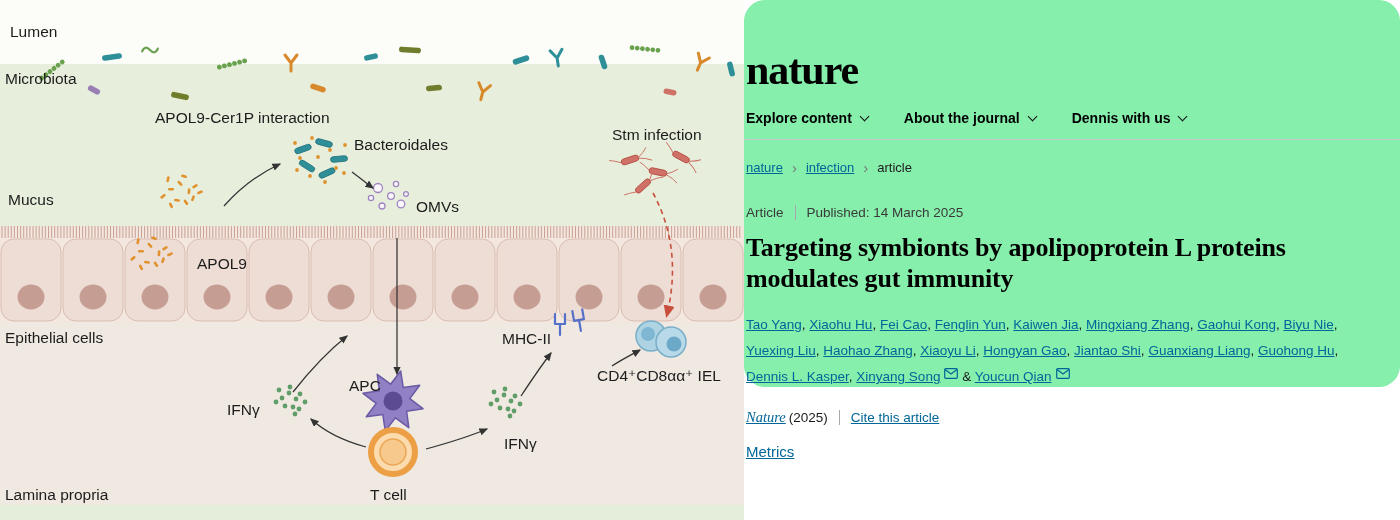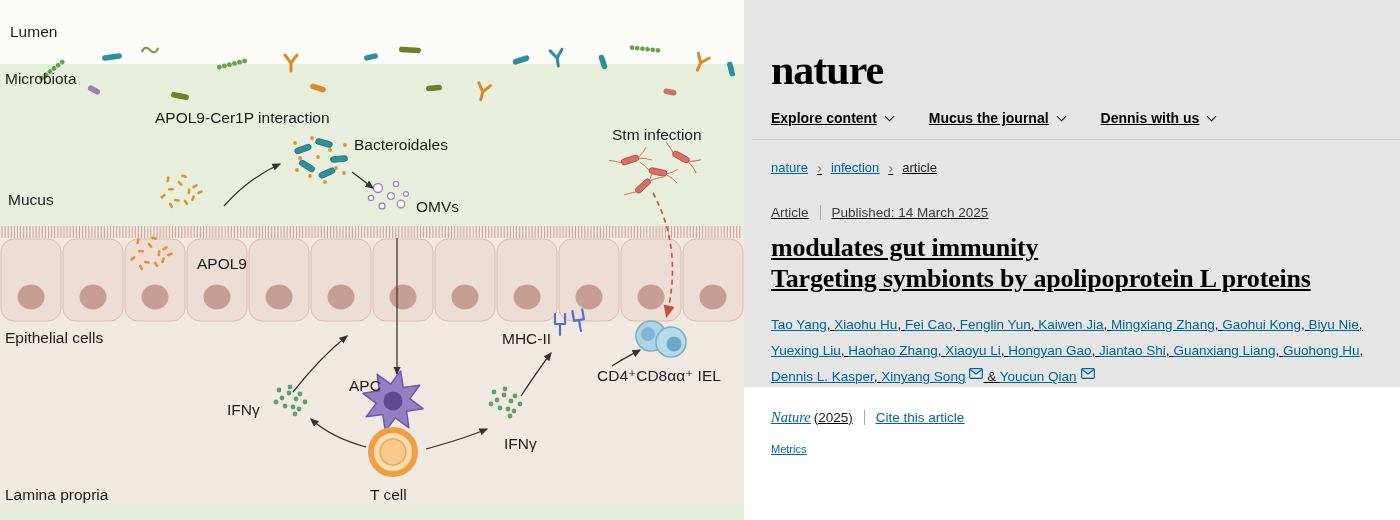--- a/index.html
+++ b/index.html
@@ -1,26 +1,26 @@
 <!DOCTYPE html>
 <html><head>
 <meta charset="utf-8">
 <style>
   html,body{margin:0;padding:0;}
   body{width:1400px;height:520px;overflow:hidden;background:#fff;font-family:"Liberation Sans",sans-serif;}
-  .page{display:flex;width:1400px;height:387px;text-decoration:underline;}
+  .page{display:flex;width:1400px;height:387px;}
 
   
   .figure-panel{width:744px;height:520px;flex:none;background:#fcfcf8;position:relative;}
   .figure-panel svg{display:block;}
   .dlabel{font-family:"Liberation Sans","DejaVu Sans",sans-serif;font-size:15.5px;fill:#1c1c1c;}
   .arr{fill:none;stroke:#333;stroke-width:1.25;}
 
   
-  .article-panel{flex:1;background:#e5e5e5;box-sizing:border-box;padding-left:27px;color:#1a1a1a;}
+  .article-panel{flex:1;background:#86efac;box-sizing:border-box;padding-left:2px;color:#1a1a1a;border-radius:21px;}
   .logo{font-family:"Liberation Serif",serif;font-weight:700;font-size:42px;letter-spacing:-1px;
         line-height:0.9;margin-top:52px;color:#000;display:inline-block;cursor:pointer;}
   .site-nav-wrap{margin-left:-19px;padding-left:19px;margin-top:20px;padding-bottom:13px;border-bottom:1px solid #c6c6c6;}
   .site-nav{display:flex;gap:36px;align-items:center;}
   .nav-item{font-weight:700;font-size:14px;color:#000;display:flex;align-items:center;gap:9px;cursor:pointer;}
   .chev{width:6px;height:6px;border-right:1.7px solid #111;border-bottom:1.7px solid #111;
         transform:rotate(45deg);display:inline-block;margin-top:-3px;}
   .breadcrumb{margin-top:20px;font-size:13px;display:flex;align-items:center;}
   .bc-link{color:#006699;text-decoration:underline;cursor:pointer;}
   .bc-sep{color:#777;margin:0 9px;font-size:15px;line-height:1;}
@@ -31,21 +31,21 @@
          color:#000;margin-top:12px;max-width:610px;letter-spacing:-0.2px;}
   .title span{display:block;}
   .authors{font-size:13.5px;line-height:1.95;max-width:624px;color:#1a1a1a;}
   .author-link{color:#006699;text-decoration:underline;cursor:pointer;white-space:nowrap;}
   .env{margin-left:4px;vertical-align:2px;}
   .sep{color:#1a1a1a;}
   .cite-row{margin-top:18px;font-size:13.5px;display:flex;align-items:center;}
   .journal-link{color:#006699;font-style:italic;text-decoration:underline;font-family:"Liberation Serif",serif;font-size:14.5px;cursor:pointer;}
   .year{margin-left:3px;}
   .cite-link,.metrics-link{color:#006699;text-decoration:underline;cursor:pointer;}
-  .metrics-row{margin-top:17px;font-size:11px;}
+  .metrics-row{margin-top:17px;font-size:15px;}
   a{cursor:pointer;}
 </style>
 </head>
 <body>
 
 <div class="page">
 
   <div class="figure-panel">
     <svg id="diagram" width="744" height="520" viewBox="0 0 744 520">
       <defs>
@@ -558,21 +558,21 @@
   <div class="article-panel">
     <div class="logo">nature</div>
 
     <div class="site-nav-wrap">
       <div class="site-nav">
           <span class="nav-item">
             <span>Explore content</span>
             <span class="chev"></span>
           </span>
           <span class="nav-item">
-            <span>Mucus the journal</span>
+            <span>About the journal</span>
             <span class="chev"></span>
           </span>
           <span class="nav-item">
             <span>Dennis with us</span>
             <span class="chev"></span>
           </span>
         </div>
     </div>
 
     <div class="breadcrumb">
@@ -583,22 +583,22 @@
         <span class="bc-current">article</span>
       </div>
 
     <div class="meta-row">
       <span>Article</span>
       <span class="vbar"></span>
       <span>Published: 14 March 2025</span>
     </div>
 
     <h1 class="title">
+      <span>Targeting symbionts by apolipoprotein L proteins</span>
       <span>modulates gut immunity</span>
-      <span>Targeting symbionts by apolipoprotein L proteins</span>
     </h1>
 
     <div class="authors"><a class="author-link">Tao Yang</a><span class="sep">, </span><a class="author-link">Xiaohu Hu</a><span class="sep">, </span><a class="author-link">Fei Cao</a><span class="sep">, </span><a class="author-link">Fenglin Yun</a><span class="sep">, </span><a class="author-link">Kaiwen Jia</a><span class="sep">, </span><a class="author-link">Mingxiang Zhang</a><span class="sep">, </span><a class="author-link">Gaohui Kong</a><span class="sep">, </span><a class="author-link">Biyu Nie</a><span class="sep">, </span><a class="author-link">Yuexing Liu</a><span class="sep">, </span><a class="author-link">Haohao Zhang</a><span class="sep">, </span><a class="author-link">Xiaoyu Li</a><span class="sep">, </span><a class="author-link">Hongyan Gao</a><span class="sep">, </span><a class="author-link">Jiantao Shi</a><span class="sep">, </span><a class="author-link">Guanxiang Liang</a><span class="sep">, </span><a class="author-link">Guohong Hu</a><span class="sep">, </span><a class="author-link">Dennis L. Kasper</a><span class="sep">, </span><a class="author-link">Xinyang Song</a><svg class="env" width="14" height="11" viewBox="0 0 14 11">
           <rect x="0.7" y="0.7" width="12.6" height="9.6" rx="1" fill="none" stroke="#006699" stroke-width="1.2"></rect>
           <path d="M1 1.6 L7 6 L13 1.6" fill="none" stroke="#006699" stroke-width="1.2"></path>
         </svg><span class="sep"> &amp; </span><a class="author-link">Youcun Qian</a><svg class="env" width="14" height="11" viewBox="0 0 14 11">
           <rect x="0.7" y="0.7" width="12.6" height="9.6" rx="1" fill="none" stroke="#006699" stroke-width="1.2"></rect>
           <path d="M1 1.6 L7 6 L13 1.6" fill="none" stroke="#006699" stroke-width="1.2"></path>
         </svg></div>
 

